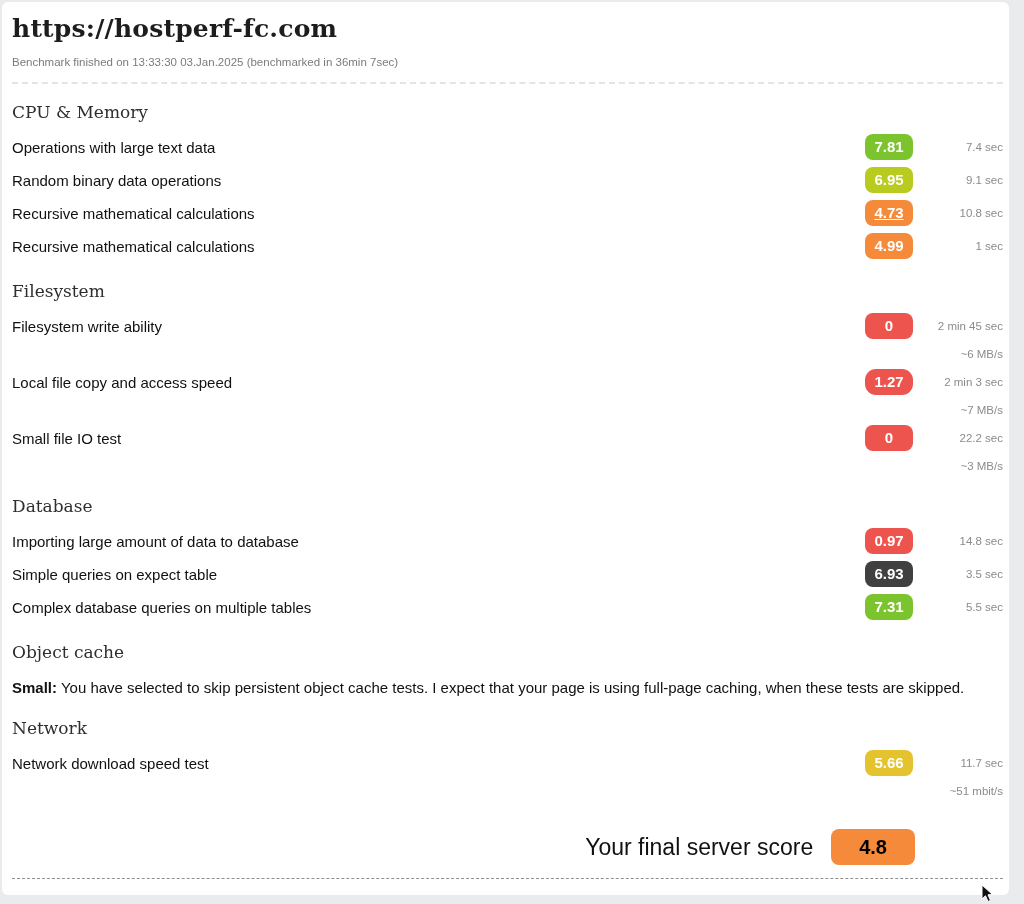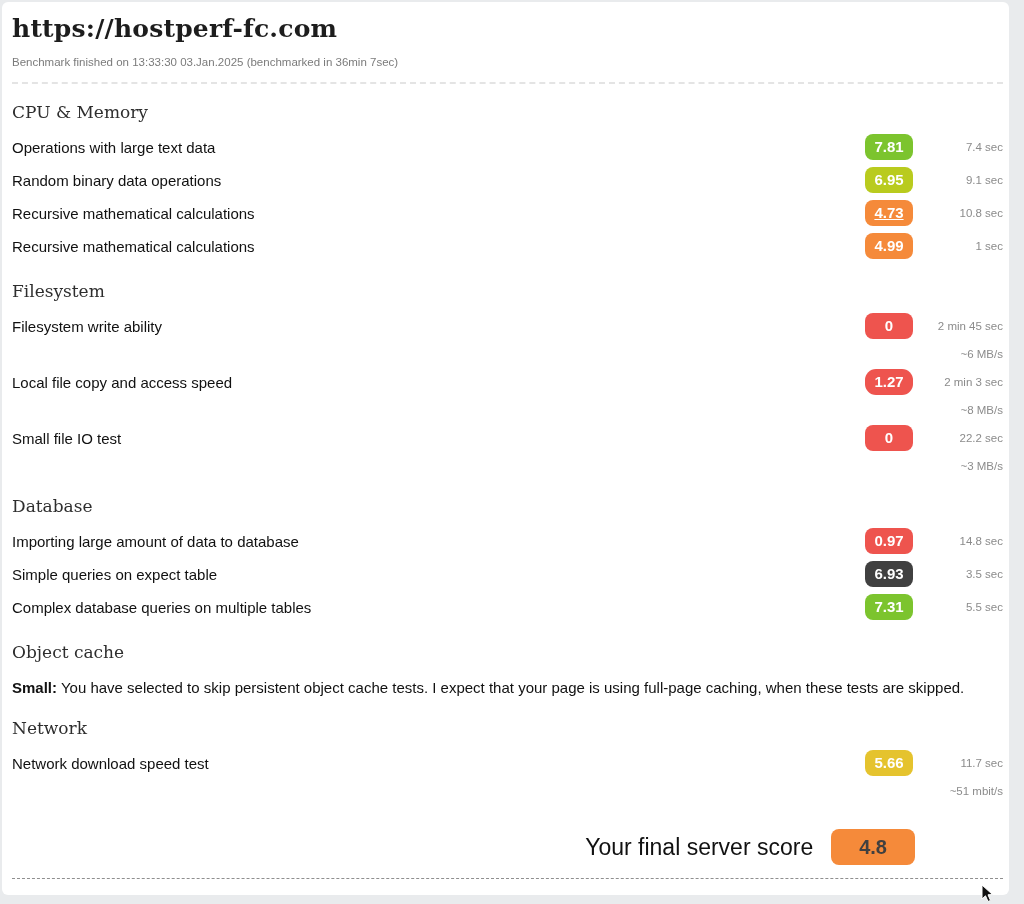--- a/index.html
+++ b/index.html
@@ -90,21 +90,21 @@
     padding-right: 88px;
   }
   .final-label {
     font-size: 23px;
     color: #111111;
   }
   .final-badge {
     min-width: 50px;
     height: 36px;
     border-radius: 8px;
-    color: #404040;
+    color: #000000;
     font-size: 20px;
     font-weight: bold;
     text-align: center;
     line-height: 36px;
     padding: 0 28px;
   }
   .bottom-divider {
     margin-top: 13px;
     border-bottom: 1px dashed #8f8f8f;
   }
@@ -163,21 +163,21 @@
           <div class="time-col">
             <div class="time-value">2 min 45 sec</div>
             <div class="speed-value">~6 MB/s</div>
           </div>
         </div>
         <div class="test-row tall">
           <div class="test-label">Local file copy and access speed</div>
           <div class="score-badge" style="background: rgb(238, 84, 78); border-radius: 11px;">1.27</div>
           <div class="time-col">
             <div class="time-value">2 min 3 sec</div>
-            <div class="speed-value">~8 MB/s</div>
+            <div class="speed-value">~7 MB/s</div>
           </div>
         </div>
         <div class="test-row tall">
           <div class="test-label">Small file IO test</div>
           <div class="score-badge" style="background: rgb(238, 84, 78);">0</div>
           <div class="time-col">
             <div class="time-value">22.2 sec</div>
             <div class="speed-value">~3 MB/s</div>
           </div>
         </div>

